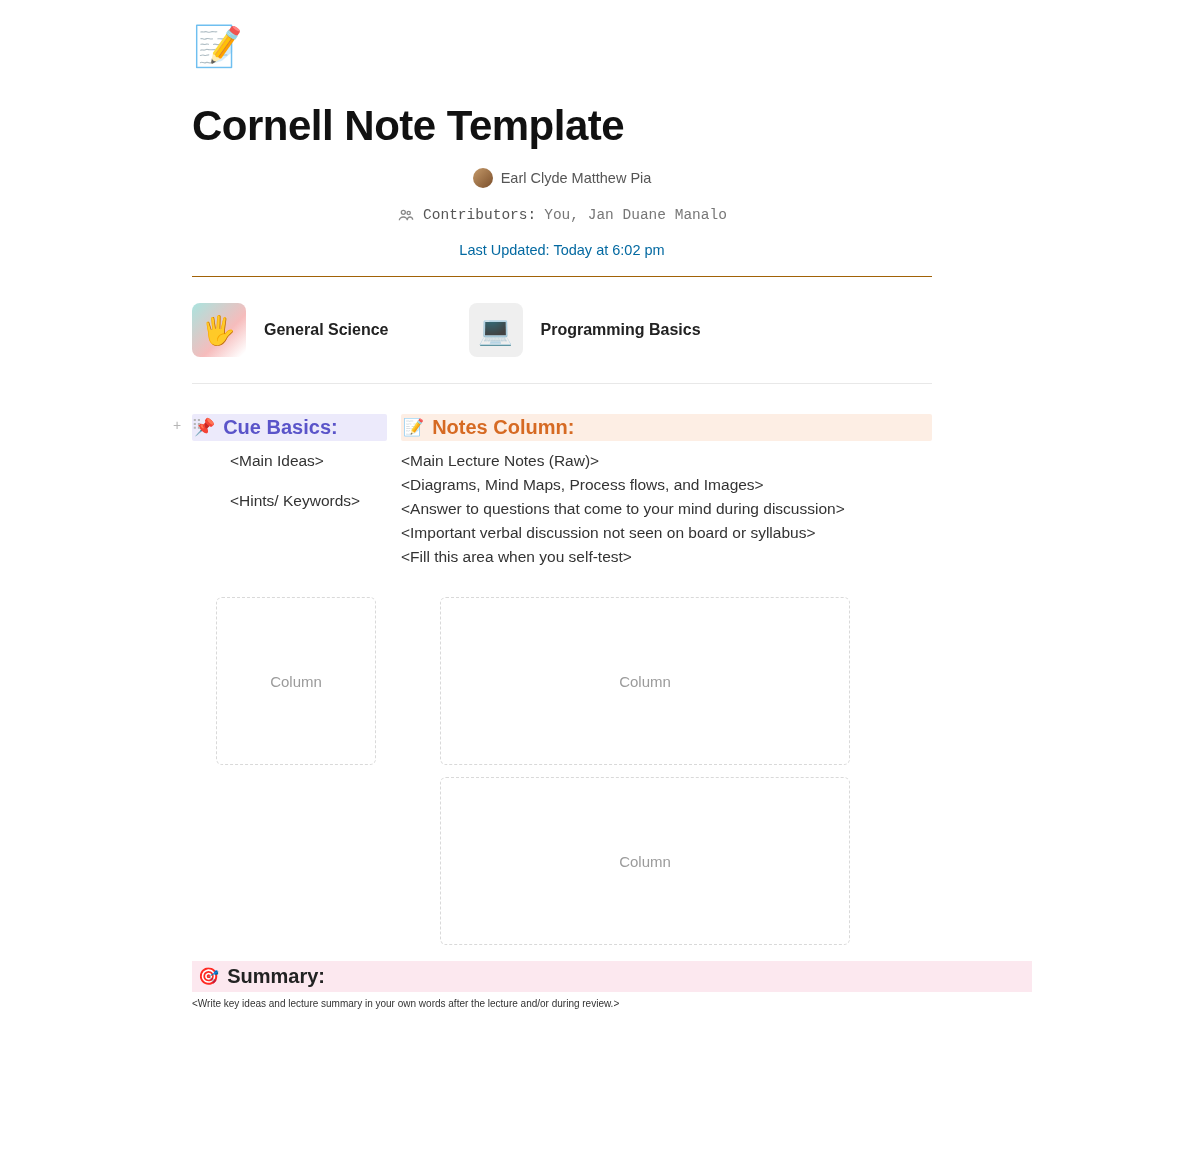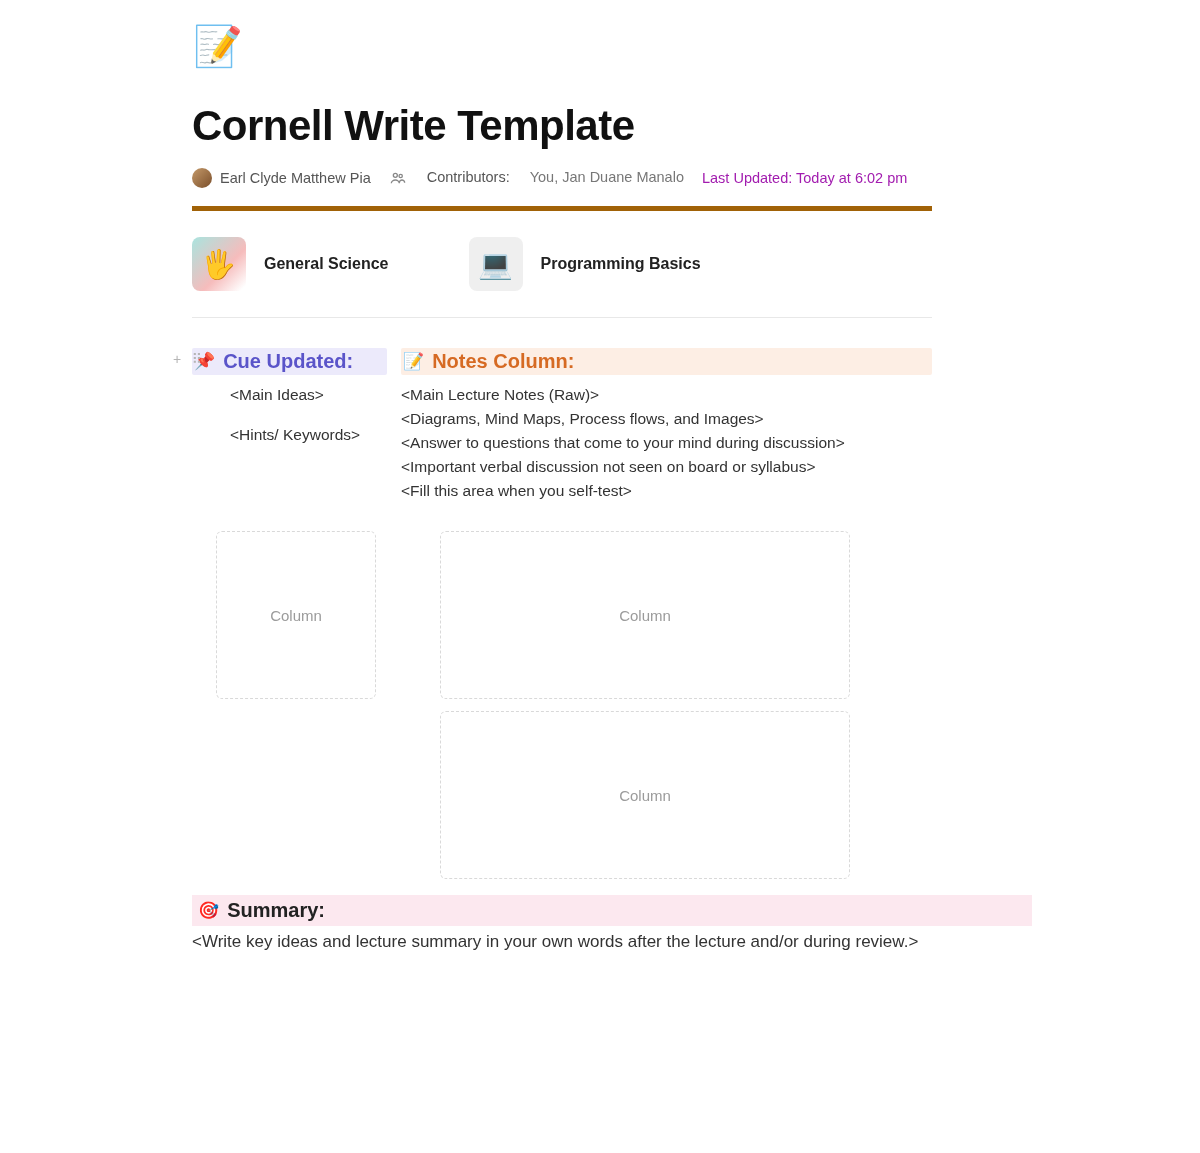--- a/index.html
+++ b/index.html
@@ -33,40 +33,41 @@
     margin-bottom: 18px;
     letter-spacing: -0.5px;
   }
   .meta-row {
     display: flex;
     align-items: center;
     gap: 18px;
     font-size: 14.5px;
     color: #555;
     padding-bottom: 18px;
-    border-bottom: 5px solid #a16207;
+    border-bottom: 1px solid #a16207;
+    flex-direction: column;
   }
   .avatar {
     width: 20px;
     height: 20px;
     border-radius: 50%;
     background: linear-gradient(135deg,#c59a6a,#7a4e2a);
     display: inline-block;
     flex-shrink: 0;
   }
   .author-chip { display: flex; align-items: center; gap: 8px; }
-  .contrib-chip { display: flex; align-items: flex-start; gap: 20px; }
+  .contrib-chip { display: flex; align-items: center; gap: 8px; font-family: Liberation Mono, monospace; }
   .contrib-icon {
     width: 18px; height: 18px;
     display:flex; align-items:center; justify-content:center;
     color:#888; font-size:12px;
   }
   .contrib-label { color:#555; }
   .contrib-names { color:#777; }
-  .updated { color:#a21caf; }
+  .updated { color:#0369a1; }
 
   .cards-row {
     display: flex;
     gap: 80px;
     padding-top: 26px;
     padding-bottom: 26px;
     border-bottom: 1px solid #e8e8e8;
     margin-bottom: 30px;
   }
   .card-item {
@@ -161,33 +162,33 @@
     padding: 4px 6px;
     display: flex;
     align-items: center;
     gap: 8px;
     font-size: 20px;
     font-weight: 700;
     color: #222;
   }
   .summary-icon { font-size: 17px; }
   .summary-body {
-    font-size: 17px;
+    font-size: 10px;
     color: #333;
     padding: 6px 0 0 0;
   }
 </style>
 </head>
 <body>
 
 <div class="page">
 
   <div class="page-icon">📝</div>
 
-  <h1 class="title">Cornell Write Template</h1>
+  <h1 class="title">Cornell Note Template</h1>
 
   <div class="meta-row">
     <div class="author-chip">
       <span class="avatar"></span>
       <span>Earl Clyde Matthew Pia</span>
     </div>
     <div class="contrib-chip">
       <span class="contrib-icon">
         <svg width="16" height="16" viewBox="0 0 24 24" fill="none" stroke="#888" stroke-width="2">
             <circle cx="8" cy="8" r="3"></circle>
@@ -219,21 +220,21 @@
   <div class="gutter">
     <span>+</span>
     <span>⠿</span>
   </div>
 
   <div class="columns">
 
     <div>
       <div class="col-head cue-head">
         <span class="head-icon">📌</span>
-        <span>Cue Updated:</span>
+        <span>Cue Basics:</span>
       </div>
       <div class="cue-body">
         <p>&lt;Main Ideas&gt;</p>
         <p>&lt;Hints/ Keywords&gt;</p>
       </div>
     </div>
 
     <div>
       <div class="col-head notes-head">
         <span class="head-icon">📝</span>

